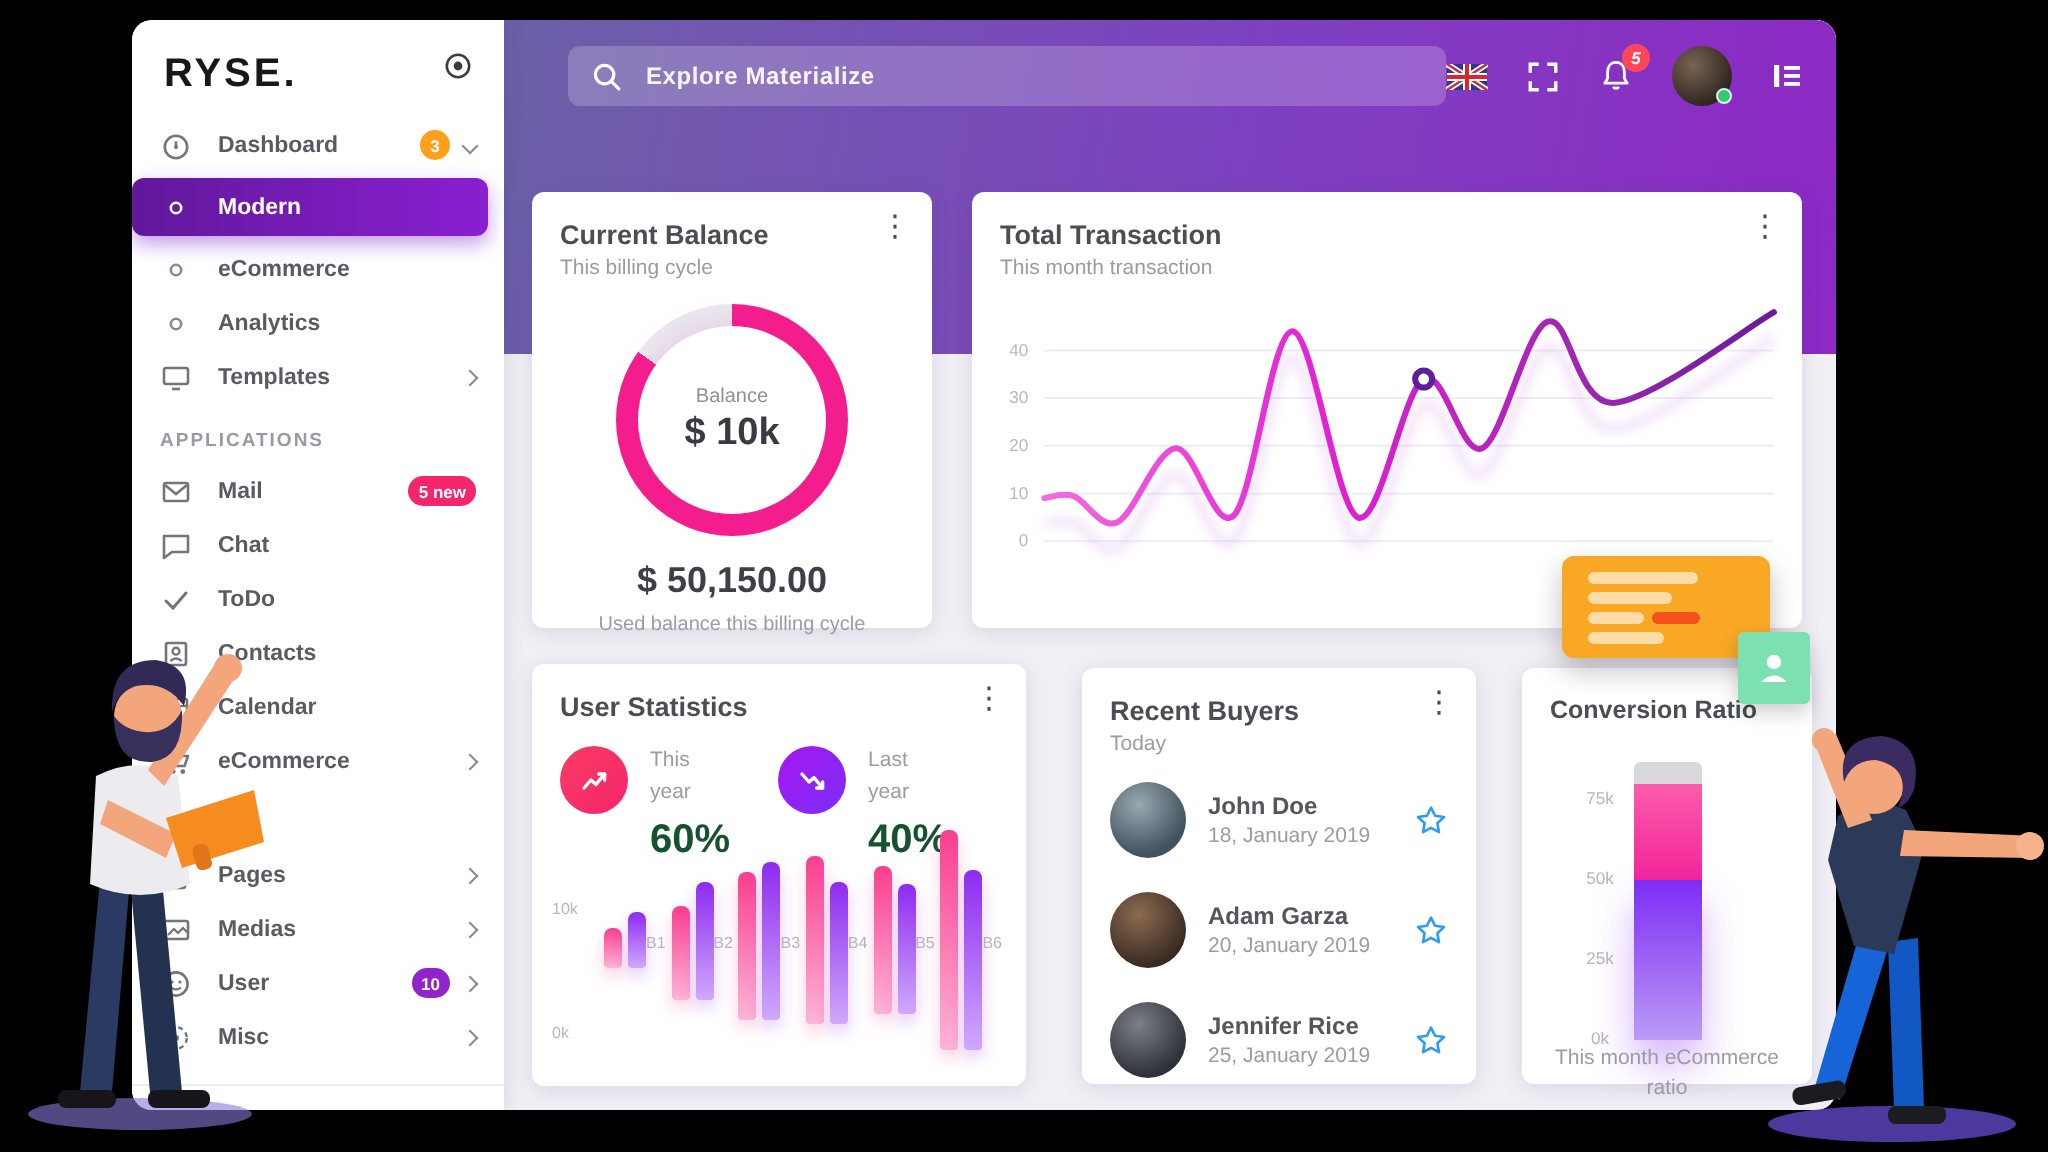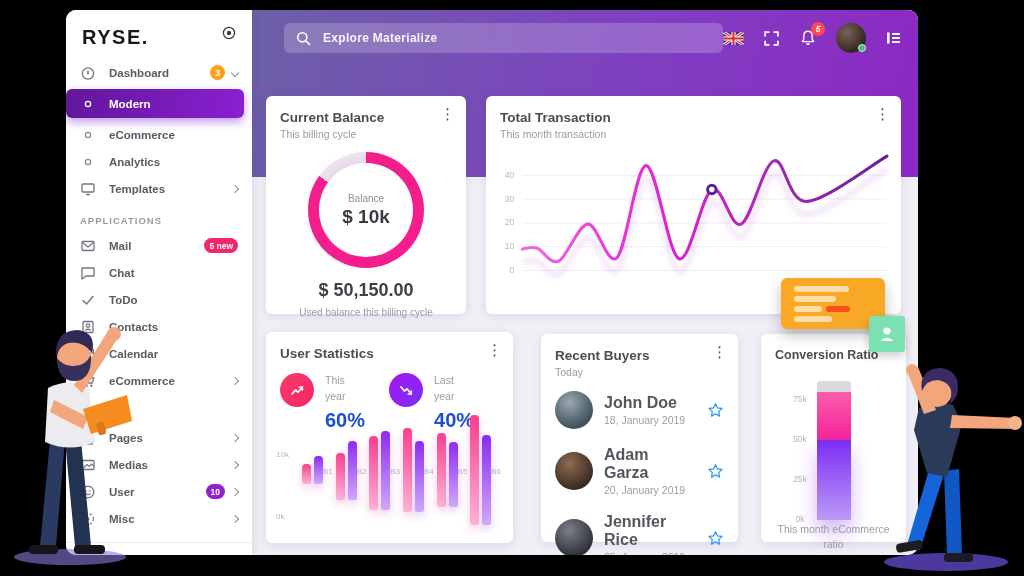--- a/index.html
+++ b/index.html
@@ -75,38 +75,38 @@
   
   #tx-chart { position:absolute; left:6px; right:6px; top:52px; bottom:4px; }
   #tx-chart svg { width:100%; height:100%; }
 
   
   .stats-row { display:flex; padding:12px 14px 0 14px; gap:24px; }
   .stat { }
   .stat-top { display:flex; gap:11px; align-items:flex-start; }
   .stat-circle { width:34px; height:34px; border-radius:50%; display:flex; align-items:center; justify-content:center; }
   .stat-lbl { font-size:10.5px; color:#9b9ba5; line-height:1.5; }
-  .stat-val { font-size:20px; color:#1d4ed8; font-weight:700; margin:2px 0 16px 45px; }
+  .stat-val { font-size:20px; color:#14532d; font-weight:700; margin:2px 0 16px 45px; }
   #bars { position:absolute; left:8px; right:8px; bottom:6px; height:134px; }
   .bars-y span { position:absolute; left:2px; font-size:8px; color:#b5b5bf; }
   .bars-groups { position:absolute; left:28px; right:4px; bottom:0; top:0; display:flex; justify-content:space-between; }
   .bar-group { display:flex; flex-direction:row; align-items:center; justify-content:flex-end; }
   .bar-pair { display:flex; gap:3px; align-items:flex-end; }
   .bar { width:9px; border-radius:4px 4px 2px 2px; display:block; }
   .bar.pink   { background:linear-gradient(180deg,#fa3f8f,#fdb4d6); box-shadow:0 4px 8px rgba(250,63,143,.25); }
   .bar.purple { background:linear-gradient(180deg,#8e2bf0,#cfa9fb); box-shadow:0 4px 8px rgba(142,43,240,.25); }
   .bar-cat { font-size:8px; color:#b5b5bf; margin-top:4px; height:10px; }
 
   
   .buyer { display:flex; align-items:center; gap:11px; padding:9px 14px 8px 14px; }
   .b-av { width:38px; height:38px; border-radius:50%; flex:none; }
   .b-av.av0 { background:radial-gradient(circle at 38% 30%, #9aa8b0, #41535e 70%); }
   .b-av.av1 { background:radial-gradient(circle at 38% 30%, #8d6b50, #3a2b22 72%); }
   .b-av.av2 { background:radial-gradient(circle at 38% 30%, #7c7f86, #2f3138 72%); }
-  .b-name { font-size:16px; color:#55555e; font-weight:700; }
+  .b-name { font-size:12px; color:#55555e; font-weight:700; }
   .b-date { font-size:10.5px; color:#9b9ba5; margin-top:2px; }
   .b-star { margin-left:auto; cursor:pointer; display:flex; }
 
   
   #conv-chart { position:absolute; left:0; right:0; top:44px; height:144px; }
   .conv-tick { position:absolute; left:26px; width:26px; text-align:center; font-size:8.5px; color:#b5b5bf; }
   .conv-bar { position:absolute; left:56px; width:34px; bottom:2px; top:0; }
   .conv-seg { position:absolute; left:0; width:34px; }
   .conv-seg.purple-gradient { background:linear-gradient(180deg,#7d2cf5,#bb9bf6); box-shadow:0 12px 20px rgba(141,43,240,.35); }
   .conv-foot { position:absolute; left:0; right:0; top:188px; text-align:center; font-size:10.5px; color:#9b9ba5; line-height:1.45; }

